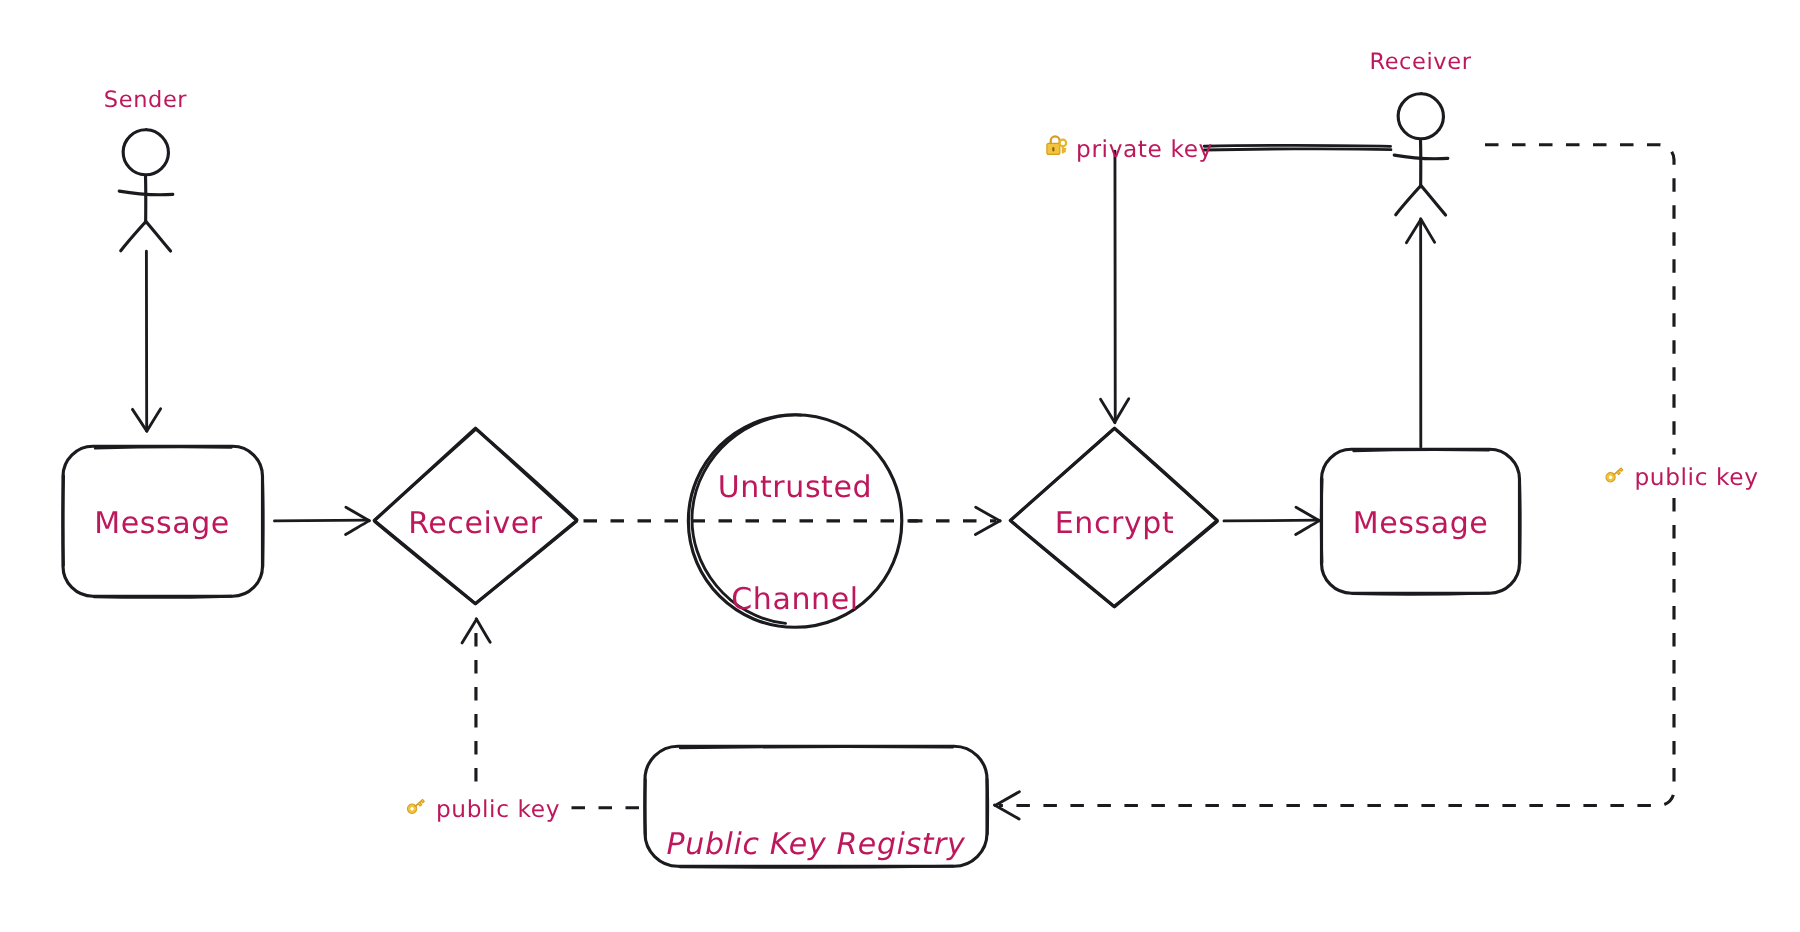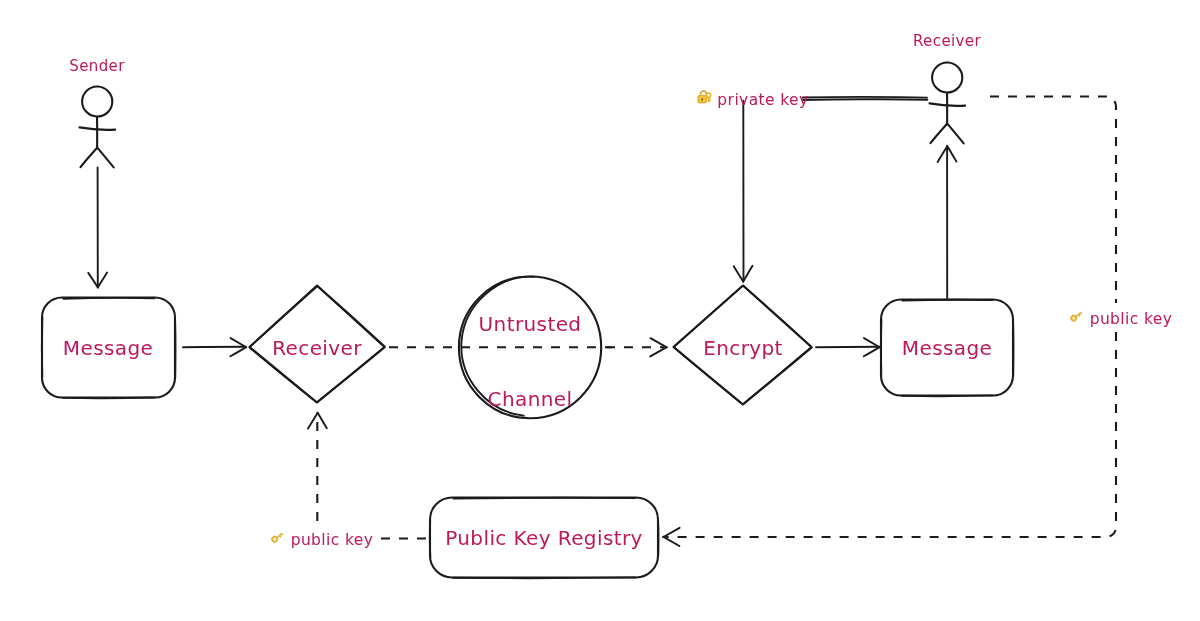--- a/index.html
+++ b/index.html
@@ -146,21 +146,21 @@
   <div class="lbl node" style="left:317px;top:348px;">Receiver</div>
 
   <div class="lbl node" style="left:530px;top:324px;">Untrusted</div>
 
   <div class="lbl node" style="left:530px;top:365px;margin-top:34px;">Channel</div>
 
   <div class="lbl node" style="left:743px;top:348px;">Encrypt</div>
 
   <div class="lbl node" style="left:947px;top:348px;">Message</div>
 
-  <div class="lbl node" style="left:544px;top:538px;">Public Key Registry</div>
+  <div class="lbl node" style="left:544px;top:562px;font-style:italic;">Public Key Registry</div>
 
   <div class="lbl keylab" style="left:752px;top:99px;">
     <span class="keyrow">
       <span class="kglyph">
         <svg width="17" height="17" viewBox="0 0 24 24" aria-hidden="true">
           <path d="M7.2 10.2V7.6a4.2 4.2 0 0 1 8.4 0v2.6" fill="none" stroke="#d79b1e" stroke-width="2.1"></path>
           <rect x="3.6" y="10" width="12.2" height="10.4" rx="1.9" fill="#f2c43d" stroke="#d79b1e" stroke-width="1.1"></rect>
           <rect x="8.7" y="13.4" width="2" height="4.2" rx="1" fill="#8a6312"></rect>
           <circle cx="18.6" cy="9.6" r="3.1" fill="none" stroke="#e7b52c" stroke-width="2.1"></circle>
           <path d="M18.6 12.4v6.2M18.6 15.4h2.3M18.6 17.6h2" stroke="#e7b52c" stroke-width="2.1" fill="none" stroke-linecap="round"></path>

